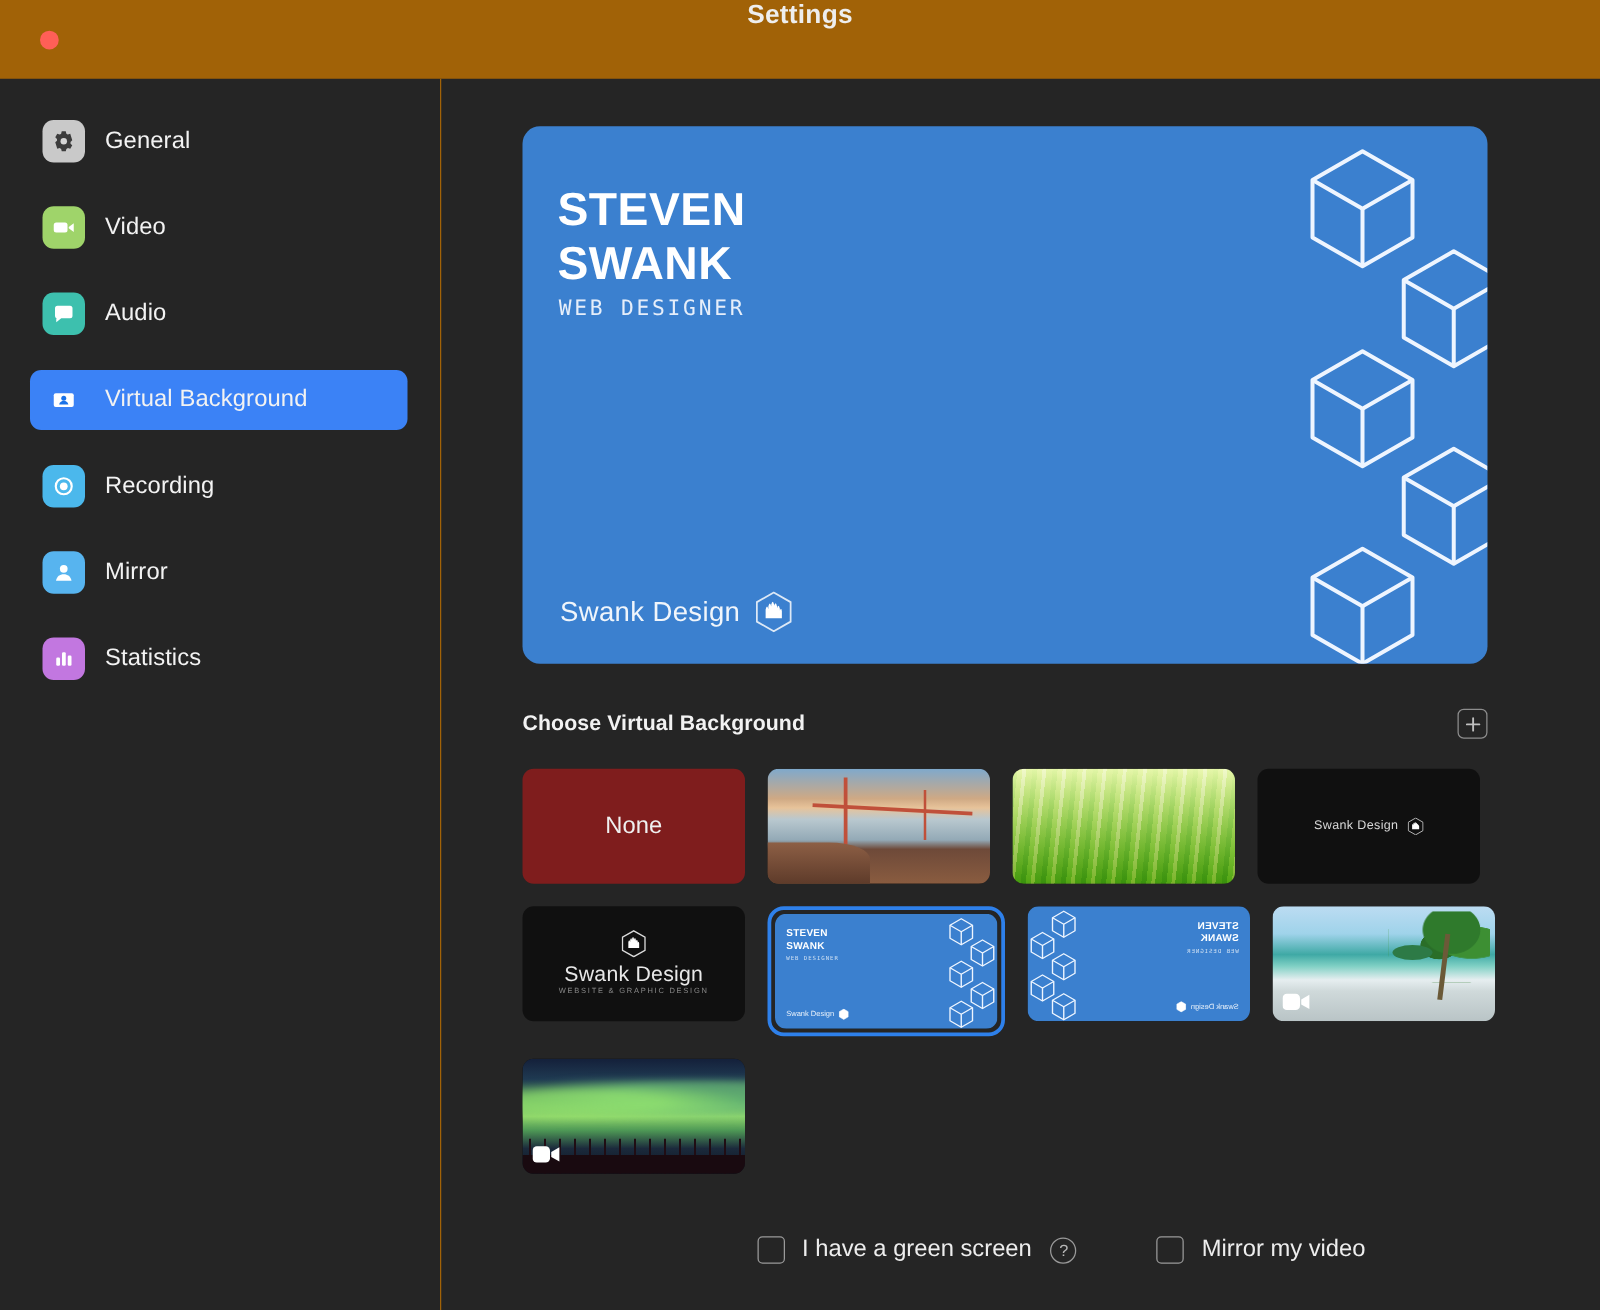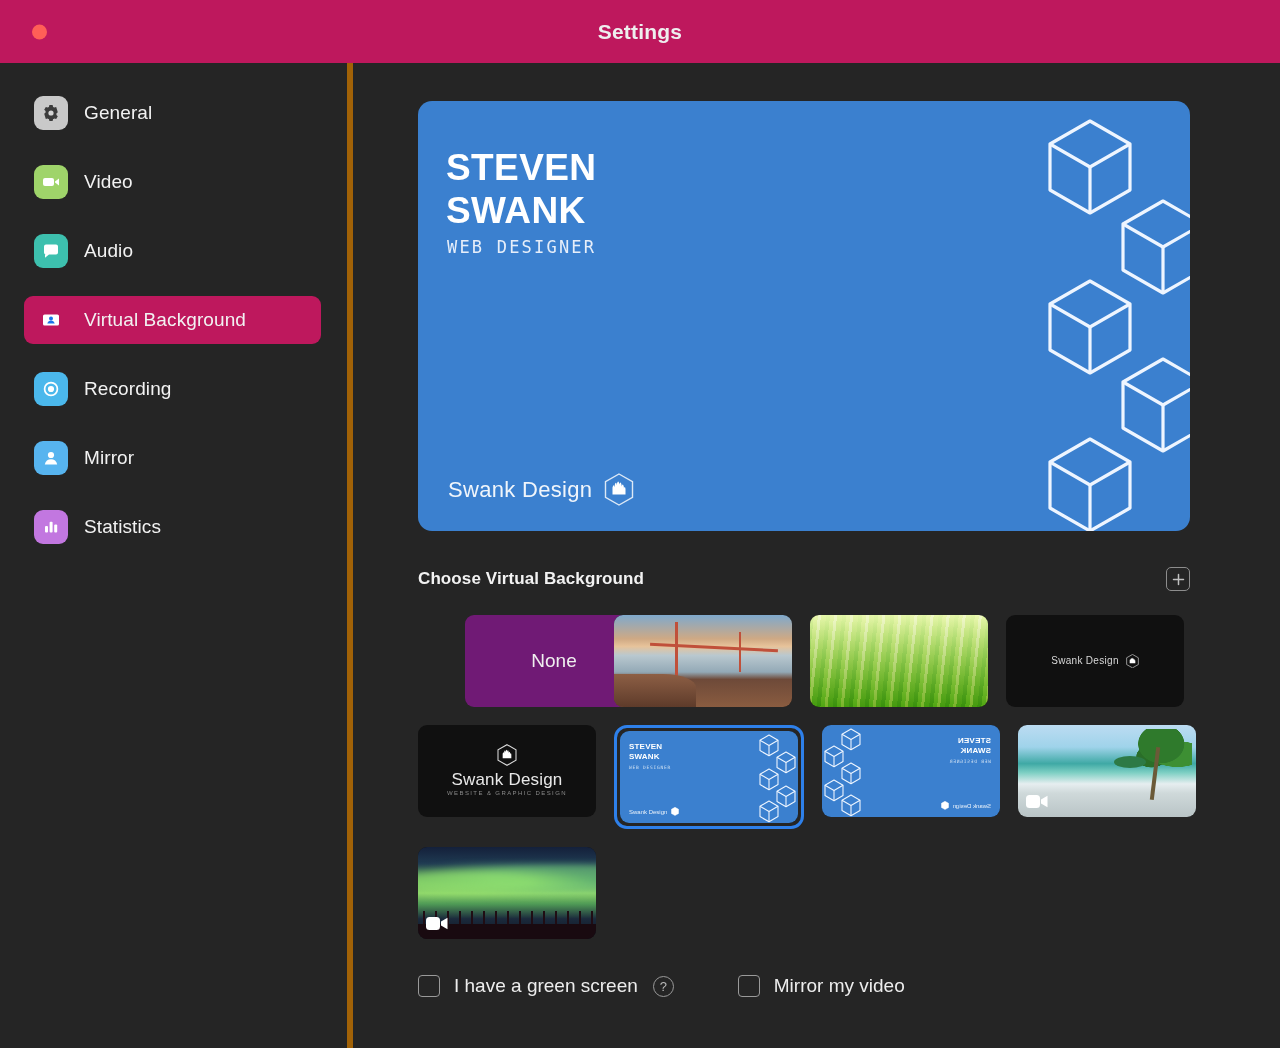--- a/index.html
+++ b/index.html
@@ -8,50 +8,50 @@
     background: #252525;
     font-family: "Liberation Sans", sans-serif;
     overflow: hidden;
     -webkit-font-smoothing: antialiased;
   }
 
   
   .titlebar {
     position: relative;
     height: 63px;
-    background: #be185d;
-    display: flex; align-items: center; justify-content: center;
+    background: #a16207;
+    display: flex; align-items: flex-start; justify-content: center;
   }
   .traffic {
     position: absolute; left: 32px; top: 50%; transform: translateY(-50%);
     display: flex; gap: 8px;
   }
   .dot { width: 15px; height: 15px; border-radius: 50%; }
   .dot.close { background: #ff5f57; }
   .title-text {
     font-size: 21px; font-weight: bold; color: #eeeeee; letter-spacing: .2px;
   }
 
   
   .shell { display: flex; height: 985px; }
 
   
   .sidebar {
     width: 353px; background: #252525;
-    border-right: 6px solid #a16207;
+    border-right: 1px solid #a16207;
     padding-top: 26px;
     flex: 0 0 353px;
   }
   .nav-item {
     display: flex; align-items: center; gap: 16px;
     height: 48px; margin: 0 26px 21px 24px;
     padding: 0 10px; border-radius: 9px;
     cursor: default;
   }
-  .nav-item.active { background: #be185d; }
+  .nav-item.active { background: #3b82f6; }
   .nav-label { font-size: 19px; color: #f2f2f2; letter-spacing: .1px; white-space: nowrap; }
   .nav-icon {
     width: 34px; height: 34px; border-radius: 9px;
     display: flex; align-items: center; justify-content: center;
     flex: 0 0 34px;
   }
   .nav-icon svg { display: block; }
 
   
   .main {
@@ -108,21 +108,21 @@
   .thumb-wrap.selected {
     border: 3px solid #2e80ea; border-radius: 13px;
     padding: 3px; width: 190px; height: 104px;
   }
   .thumb {
     width: 100%; height: 100%; border-radius: 9px;
     overflow: hidden; position: relative;
     background: #101010;
   }
   .thumb-none {
-    background: #701a75; display: flex; align-items: center; justify-content: center; margin-left: 47px;
+    background: #7f1d1d; display: flex; align-items: center; justify-content: center;
   }
   .thumb-none span { font-size: 19px; color: #efefef; }
   .vid-badge {
     position: absolute; left: 8px; bottom: 8px;
     width: 22px; height: 15px;
   }
 
   
   .swank-black { display:flex; align-items:center; justify-content:center; height:100%; }
   .swank-black .row { display:flex; align-items:center; gap:7px; }
@@ -137,21 +137,21 @@
   .mini-role { position:absolute; left:9px; top:34px; font-family:"DejaVu Sans Mono", monospace; font-size:4.5px; color:#cfe0f3; letter-spacing:.8px;}
   .mini-foot { position:absolute; left:9px; bottom:7px; display:flex; align-items:center; gap:4px;}
   .mini-foot .t { font-size:6px; color:#e8f0fa;}
   .mini-cubes { position:absolute; right:0; top:0; width:52px; height:100%;}
   .mirrored { transform: scaleX(-1); }
 
   
   .ph { width:100%; height:100%; }
 
   
-  .opts { display: flex; align-items: center; margin-top: 36px; }
+  .opts { display: flex; align-items: center; margin-top: 50px; justify-content: center; }
   .opt { display: flex; align-items: center; gap: 14px; }
   .cbox {
     width: 22px; height: 22px; border-radius: 4px;
     border: 1.6px solid #9a9a9a; background: transparent;
   }
   .opt-label { font-size: 19px; color: #ededed; }
   .help {
     width: 21px; height: 21px; border-radius: 50%;
     border: 1.5px solid #9a9a9a; color: #b8b8b8;
     display: flex; align-items: center; justify-content: center;

